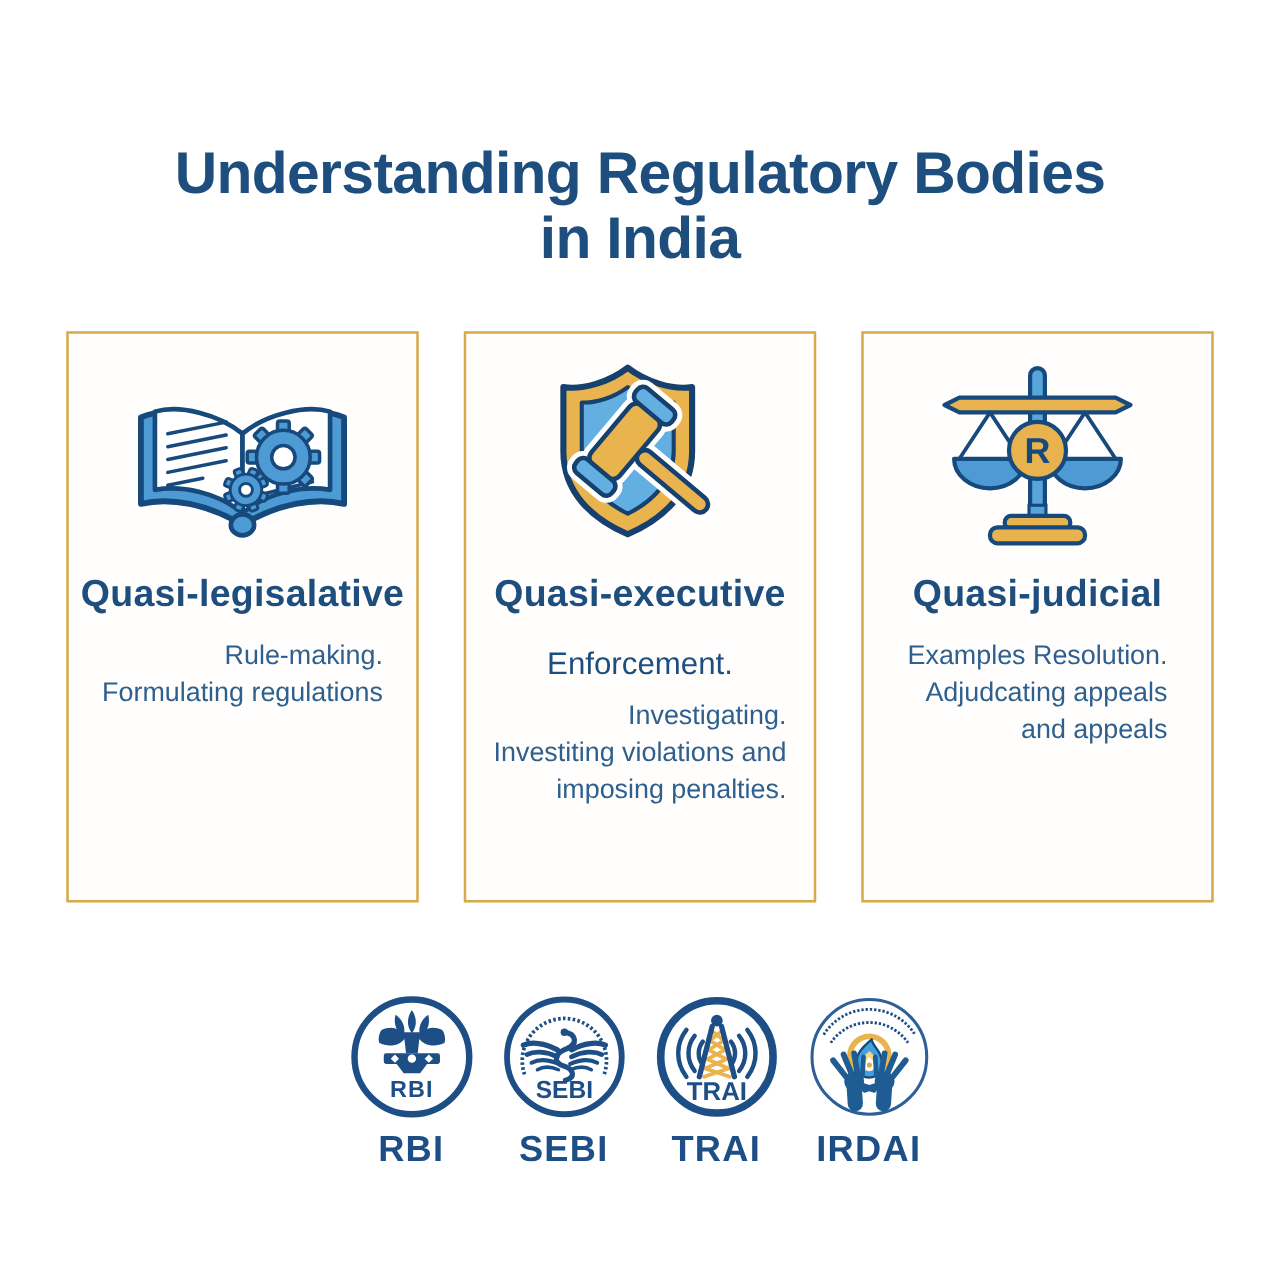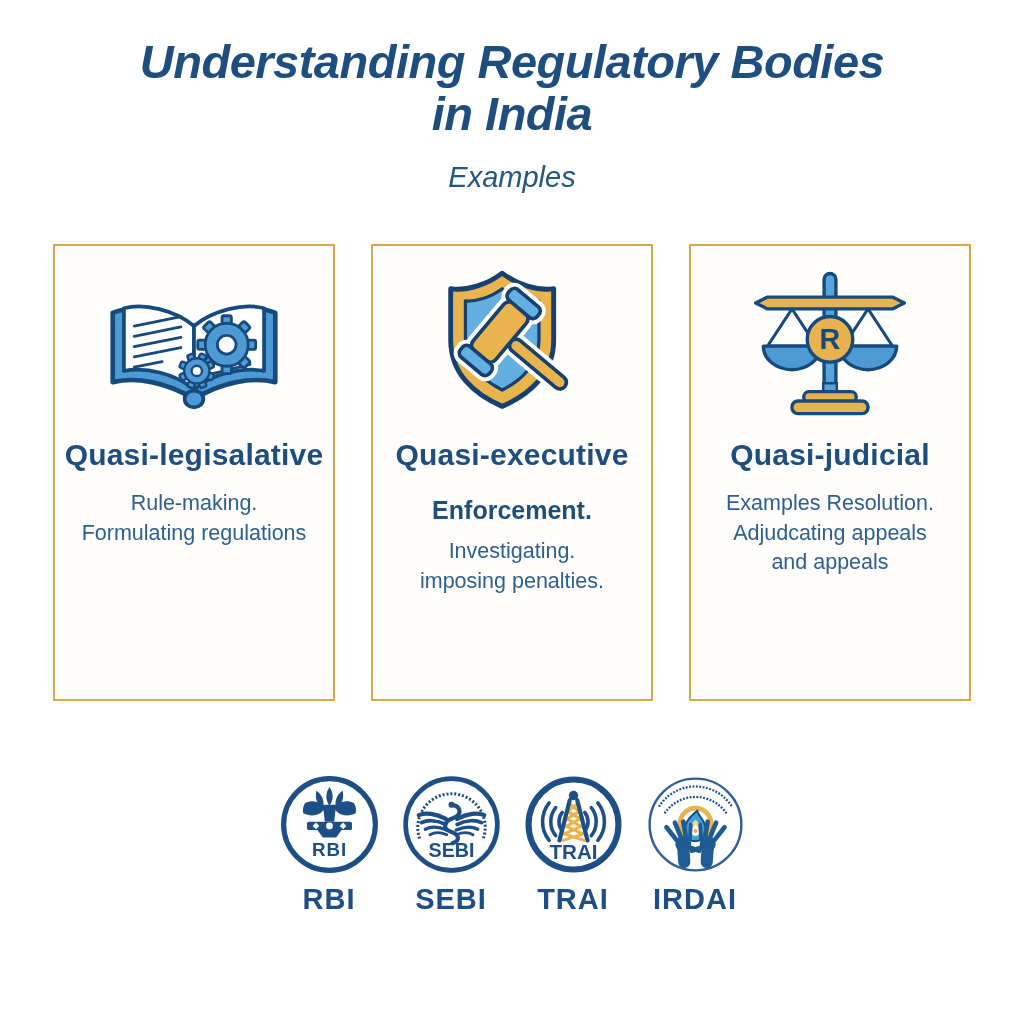--- a/index.html
+++ b/index.html
@@ -3,21 +3,21 @@
 <meta charset="utf-8">
 <style>
   html,body{margin:0;padding:0;}
   body{
     width:1024px;height:1024px;
     background:#ffffff;
     font-family:"Liberation Sans", sans-serif;
     color:#1d4e7e;
     overflow:hidden;
   }
-  .header{text-align:center;padding-top:36px;font-style:italic;}
+  .header{text-align:center;padding-top:112px;}
   .title{
     font-size:47px;font-weight:bold;color:#1d4e7e;
     line-height:1.1;letter-spacing:-0.5px;
   }
   .subtitle{
     font-size:29px;font-weight:500;color:#235685;margin-top:22px;
   }
   .cards{
     display:flex;justify-content:center;gap:36px;margin-top:50px;
   }
@@ -26,44 +26,43 @@
     background:#fffefd;
     border:2px solid #d7a94b;
     box-sizing:border-box;
     display:flex;flex-direction:column;align-items:center;
   }
   .card-icon{margin-top:24px;height:142px;display:flex;align-items:center;justify-content:center;}
   .card-heading{
     margin-top:26px;font-size:30px;font-weight:bold;color:#1d4e7e;letter-spacing:0.2px;
   }
   .card-lead{
-    margin-top:24px;font-size:25px;font-weight:bold;color:#1d4e7e;
+    margin-top:24px;font-size:25px;font-weight:normal;color:#1d4e7e;
   }
   .card-body{
-    margin-top:17px;font-size:21.5px;line-height:1.36;color:#2e608f;text-align:center;
+    margin-top:17px;font-size:21.5px;line-height:1.36;color:#2e608f;text-align:right;
   }
   .card-lead + .card-body{margin-top:12px;}
   .logos{
     display:flex;justify-content:center;gap:18px;margin-top:72px;
   }
   .logo{display:flex;flex-direction:column;align-items:center;width:104px;}
   .logo-label{
     margin-top:7px;font-size:29px;font-weight:bold;color:#1d4f86;letter-spacing:1px;
   }
   svg text{font-family:"Liberation Sans", sans-serif;}
 </style>
 </head>
 <body>
 
 <div class="header">
   <div class="title">
     <div>Understanding Regulatory Bodies</div>
     <div>in India</div>
   </div>
-  <div class="subtitle">Examples</div>
 </div>
 
 <div class="cards">
 
   <div class="card">
     <div class="card-icon">
       <svg width="190" height="142" viewBox="0 0 200 152">
         <path d="M13,46 C32,37 62,41 100,60 C138,41 168,37 187,46 L187,120 C162,114 130,120 100,138 C70,120 38,114 13,120 Z" fill="#4e9ad5" stroke="#174a7c" stroke-width="5" stroke-linejoin="round"></path>
         <path d="M100,60 C80,43 46,35 25,41 L25,108 C48,104 79,110 100,128 Z" fill="#ffffff" stroke="#174a7c" stroke-width="4" stroke-linejoin="round"></path>
         <path d="M100,60 C120,43 154,35 175,41 L175,108 C152,104 121,110 100,128 Z" fill="#ffffff" stroke="#174a7c" stroke-width="4" stroke-linejoin="round"></path>
@@ -161,20 +160,21 @@
           <rect x="-38" y="-18" width="76" height="36" rx="9" fill="#e9b44e" stroke="#16406e" stroke-width="4.5"></rect>
           <rect x="-54" y="-23" width="17" height="46" rx="7" fill="#63afe2" stroke="#16406e" stroke-width="4.5"></rect>
           <rect x="37" y="-23" width="17" height="46" rx="7" fill="#63afe2" stroke="#16406e" stroke-width="4.5"></rect>
         </g>
       </svg>
     </div>
     <div class="card-heading">Quasi-executive</div>
     <div class="card-lead">Enforcement.</div>
     <div class="card-body">
       <div>Investigating.</div>
+      <div>Investiting violations and</div>
       <div>imposing penalties.</div>
     </div>
   </div>
 
   <div class="card">
     <div class="card-icon">
       <svg width="182" height="152" viewBox="0 0 200 180">
         <rect x="93" y="10" width="14" height="138" rx="7" fill="#58a5dc" stroke="#174a7c" stroke-width="4"></rect>
         <polygon points="12,45 26,38 174,38 188,45 174,52 26,52" fill="#e8b34e" stroke="#174a7c" stroke-width="4" stroke-linejoin="round"></polygon>
         <polygon points="55,52 26,96 84,96" fill="#ffffff" stroke="#174a7c" stroke-width="3.5" stroke-linejoin="round"></polygon>

